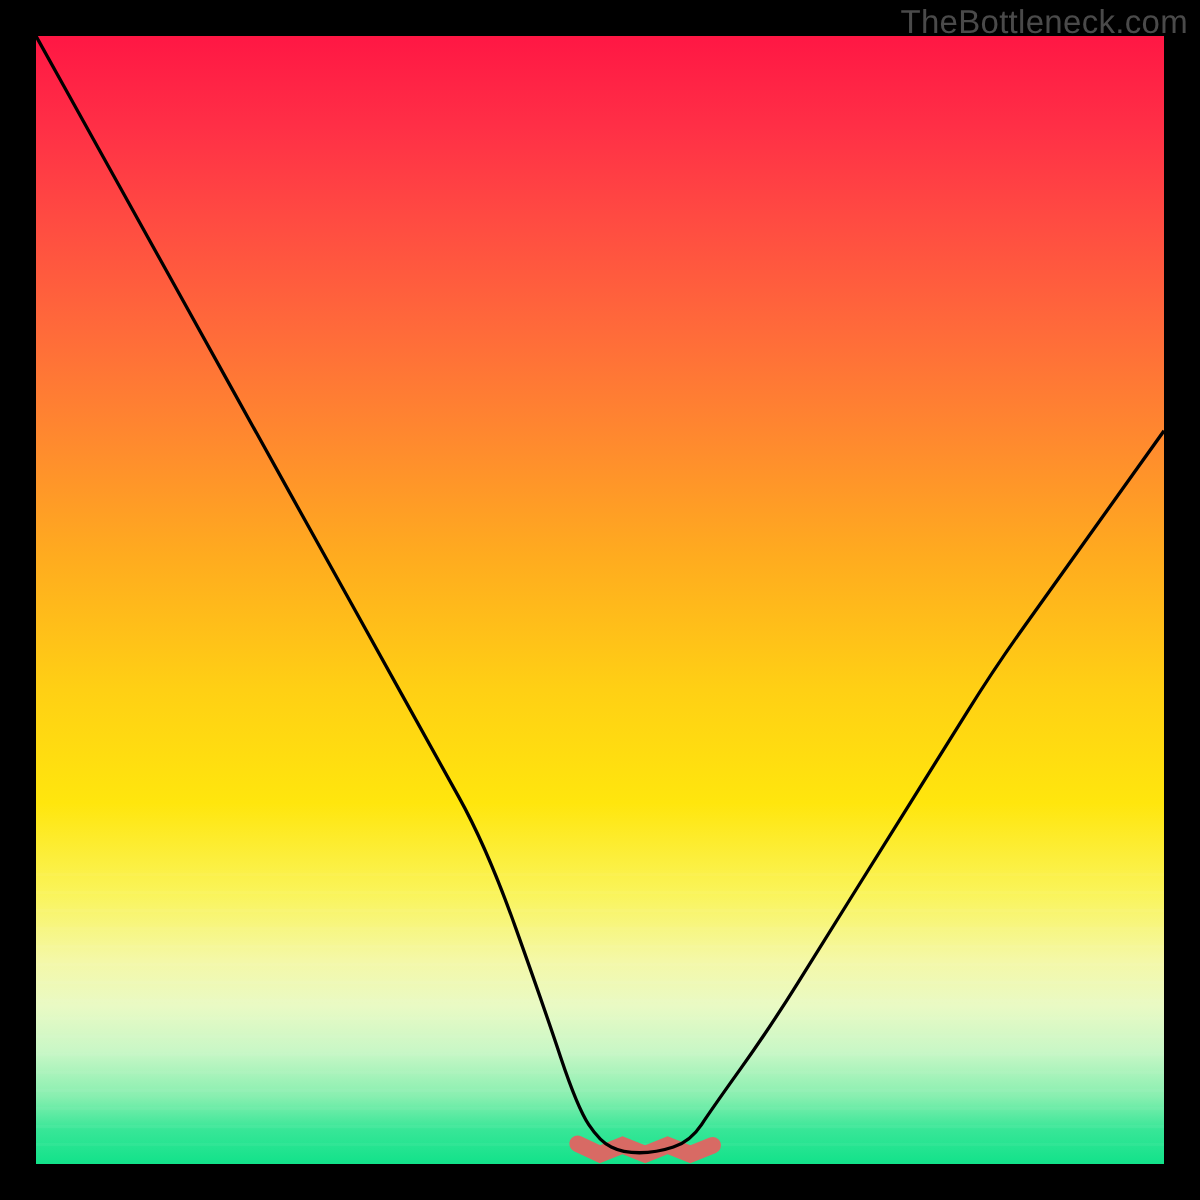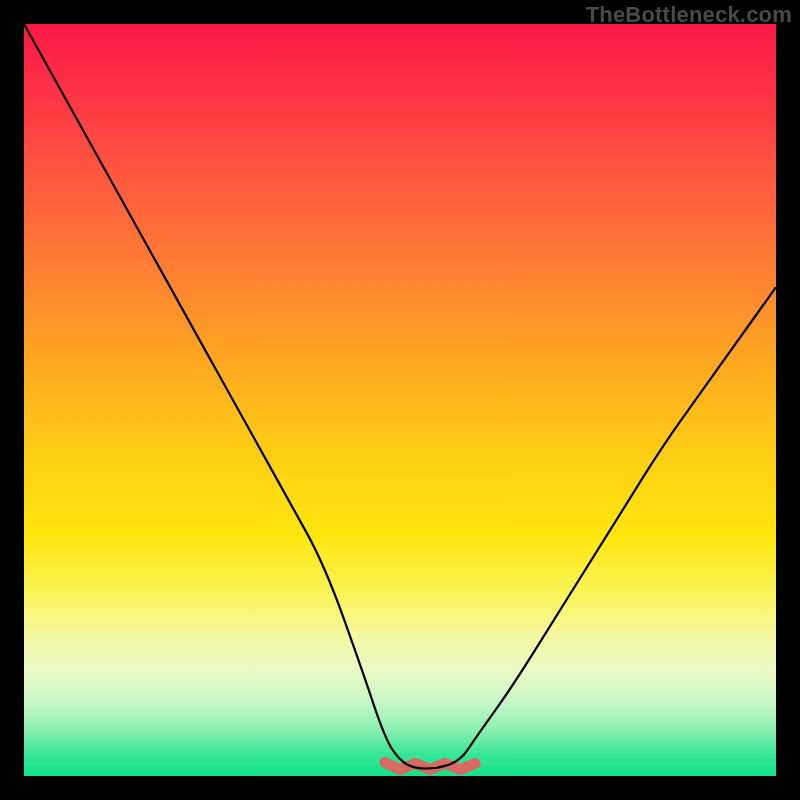--- a/index.html
+++ b/index.html
@@ -16,21 +16,21 @@
     width: 800px;
     height: 800px;
     background: #000;
   }
   .watermark {
     position: absolute;
     top: 2px;
     right: 8px;
     color: #4a4a4a;
     font-size: 22px;
-    font-weight: 700;
+    font-weight: 400;
     letter-spacing: 0.2px;
     z-index: 10;
   }
   .plot {
     position: absolute;
     left: 24px;
     top: 24px;
     width: 752px;
     height: 752px;
     overflow: hidden;

